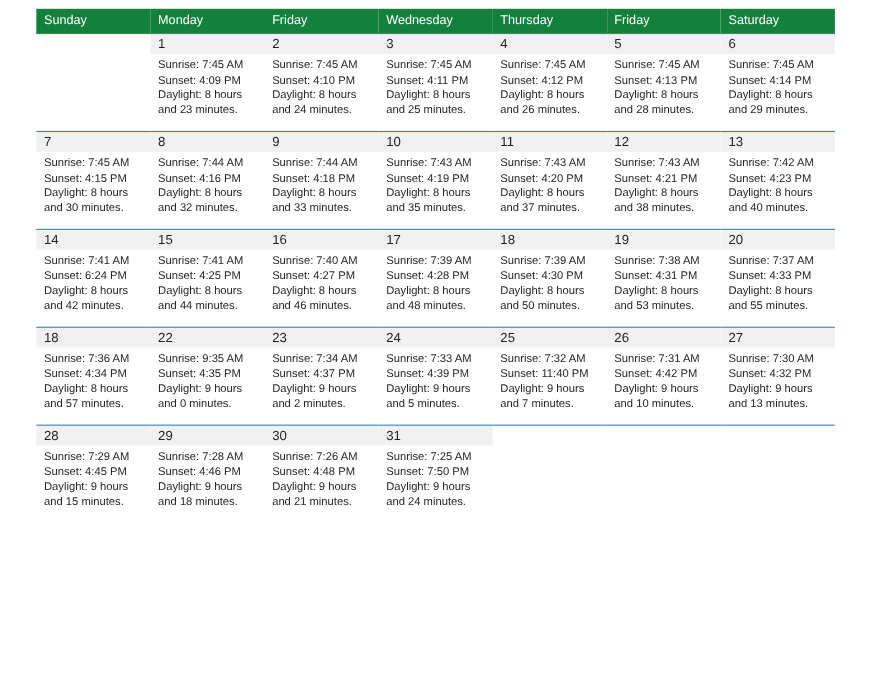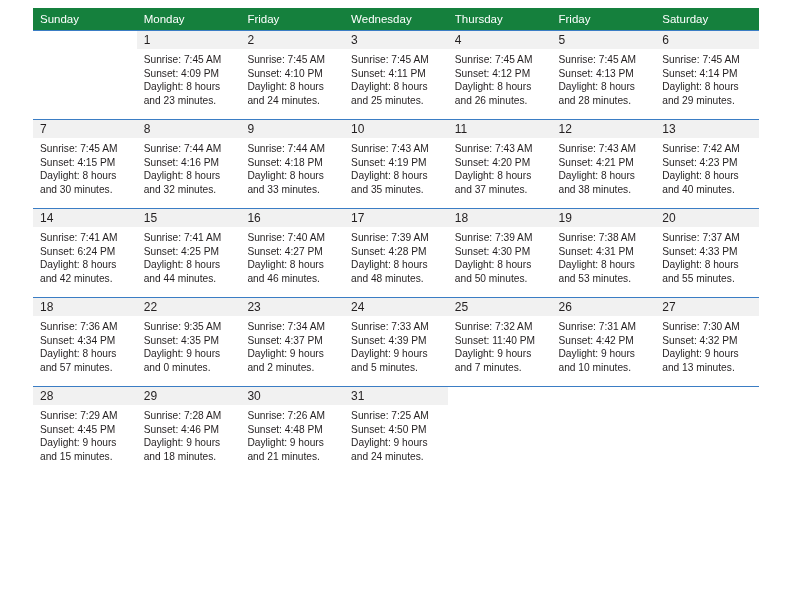--- a/index.html
+++ b/index.html
@@ -431,21 +431,21 @@
               <div>Sunrise: 7:26 AM</div>
               <div>Sunset: 4:48 PM</div>
               <div>Daylight: 9 hours</div>
               <div>and 21 minutes.</div>
             </div>
           </td>
           <td class="daycell">
             <div class="daynum">31</div>
             <div class="details">
               <div>Sunrise: 7:25 AM</div>
-              <div>Sunset: 4:50 PM</div>
+              <div>Sunset: 7:50 PM</div>
               <div>Daylight: 9 hours</div>
               <div>and 24 minutes.</div>
             </div>
           </td>
           <td class="daycell">
             <div class="daynum empty"></div>
           </td>
           <td class="daycell">
             <div class="daynum empty"></div>
           </td>

